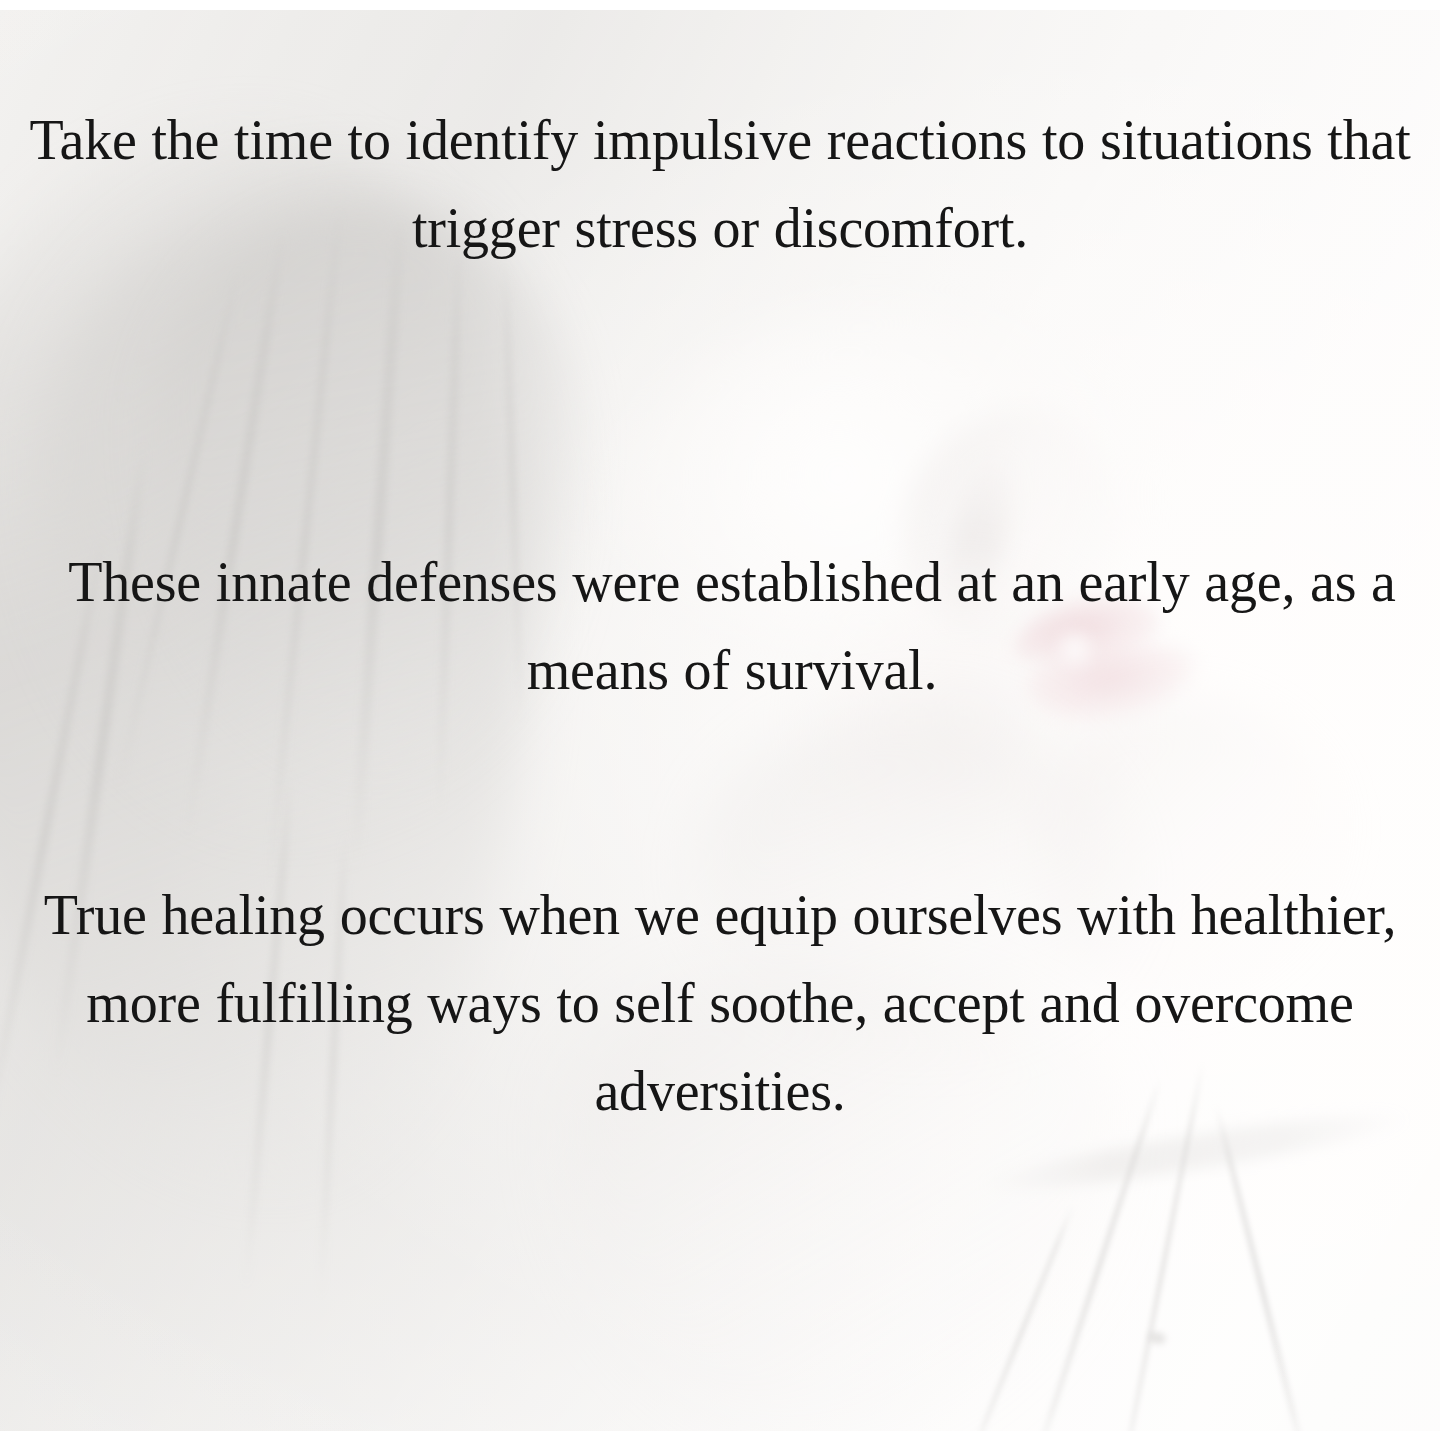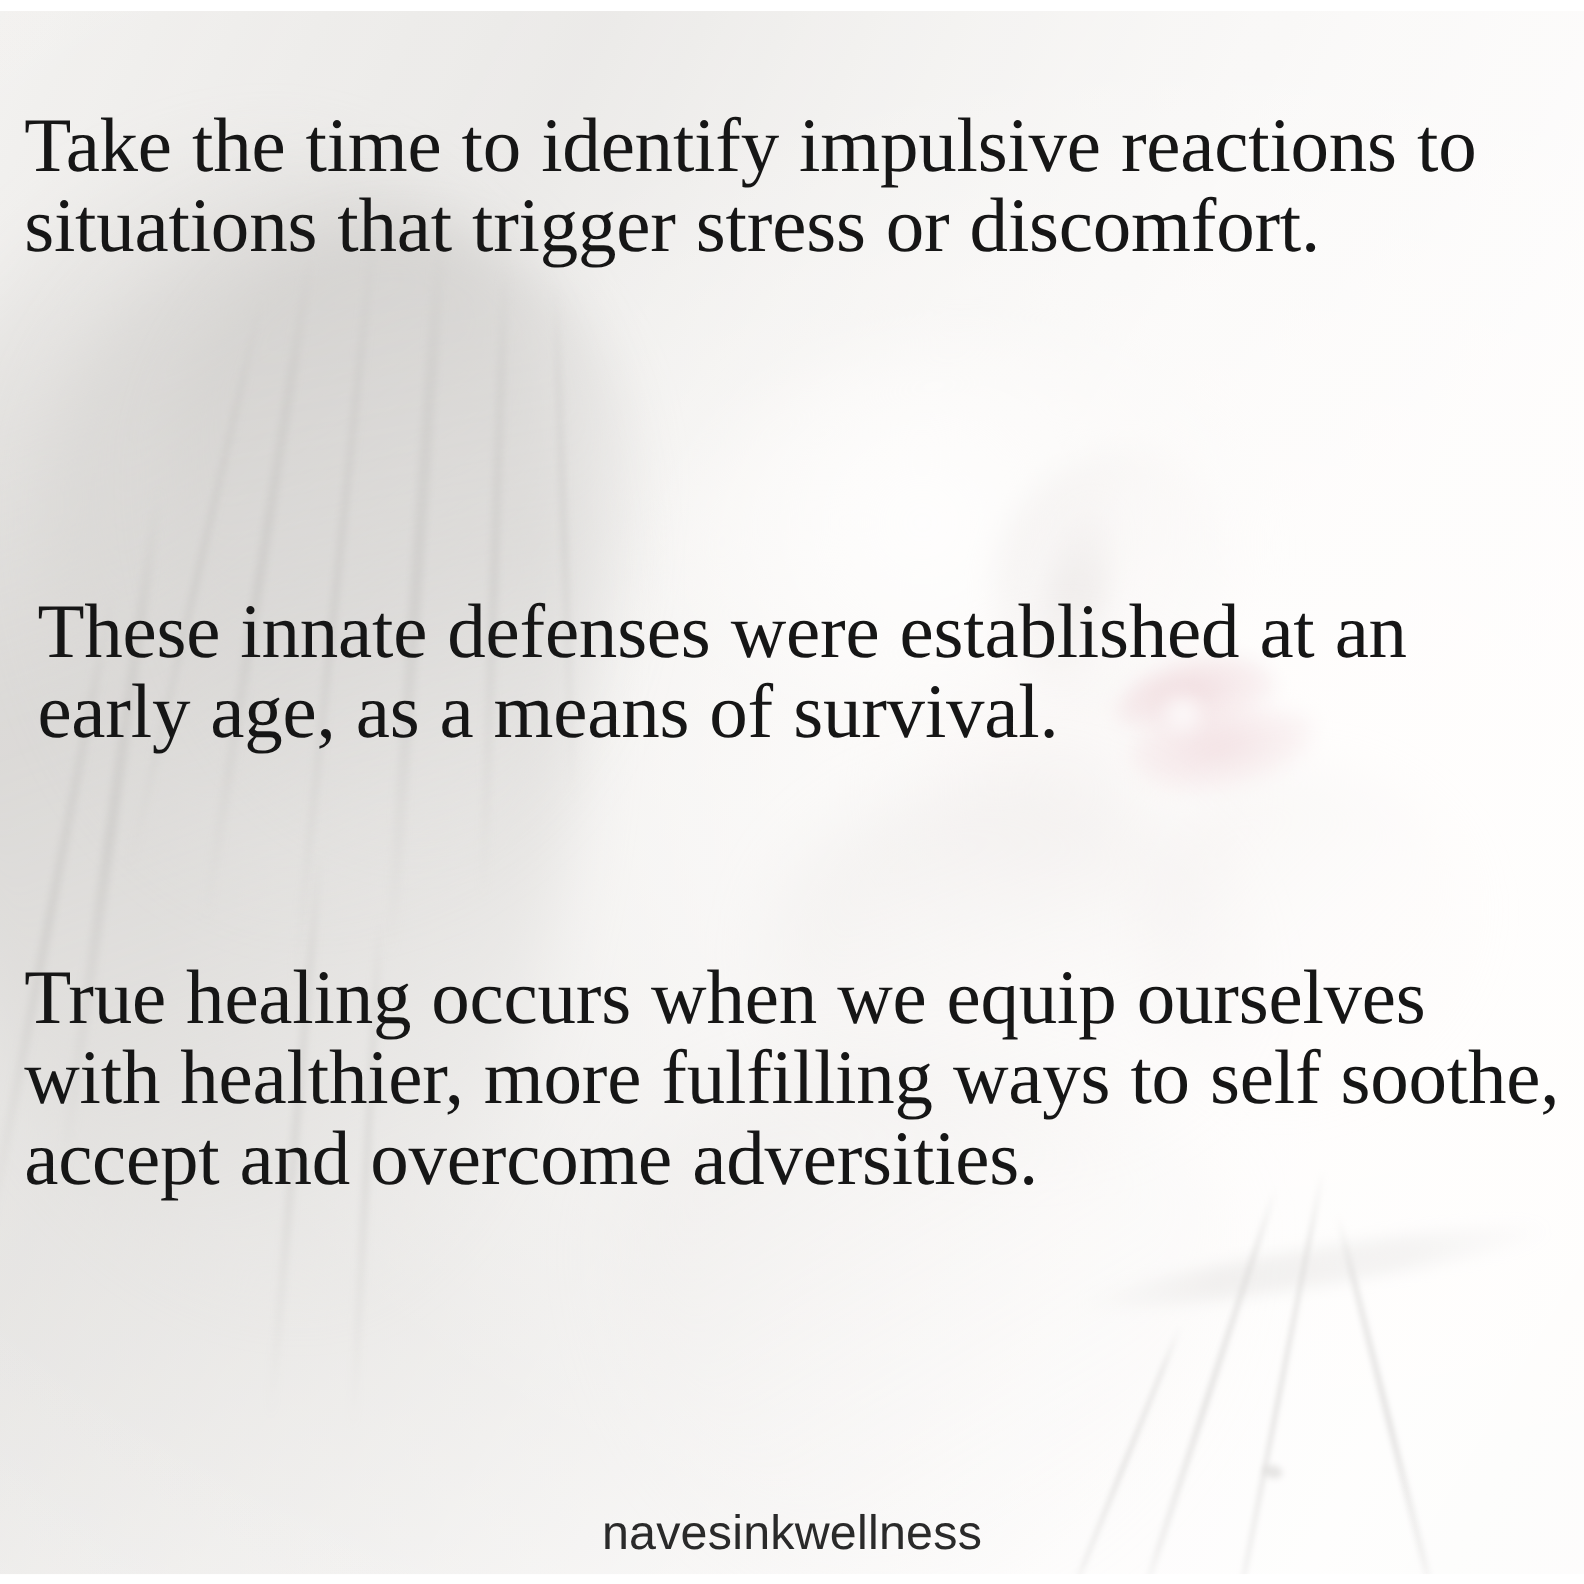--- a/index.html
+++ b/index.html
@@ -302,23 +302,24 @@
   #quote {
     position:absolute;
     left:0; top:0;
     width:1440px;
     padding:0 26px;
     z-index:5;
   }
 
   .para {
     font-family:"Liberation Serif","DejaVu Serif",serif;
-    font-size:70px;
-    line-height:73px;
+    font-size:56px;
+    line-height:88px;
     color:#161616;
+    text-align:center;
     letter-spacing:-0.2px;
     word-spacing:1px;
   }
 
   #p1 { position:absolute; top:96px;  left:0; width:1440px; padding:0 22px; }
   #p2 { position:absolute; top:538px; left:12px; width:1440px; padding:0 22px; }
   #p3 { position:absolute; top:871px; left:0; width:1440px; padding:0 22px; }
 
   #handle {
     position:absolute;
@@ -379,15 +380,14 @@
 
   <div class="frame-top"></div>
   <div class="frame-bottom"></div>
 
   <div id="quote">
     <p id="p1" class="para">Take the time to identify impulsive reactions to situations that trigger stress or discomfort.</p>
     <p id="p2" class="para">These innate defenses were established at an early age, as a means of survival.</p>
     <p id="p3" class="para">True healing occurs when we equip ourselves with healthier, more fulfilling ways to self soothe, accept and overcome adversities.</p>
   </div>
 
-  <div id="handle">navesinkwellness</div>
 
 </div>
 
 </body></html>

